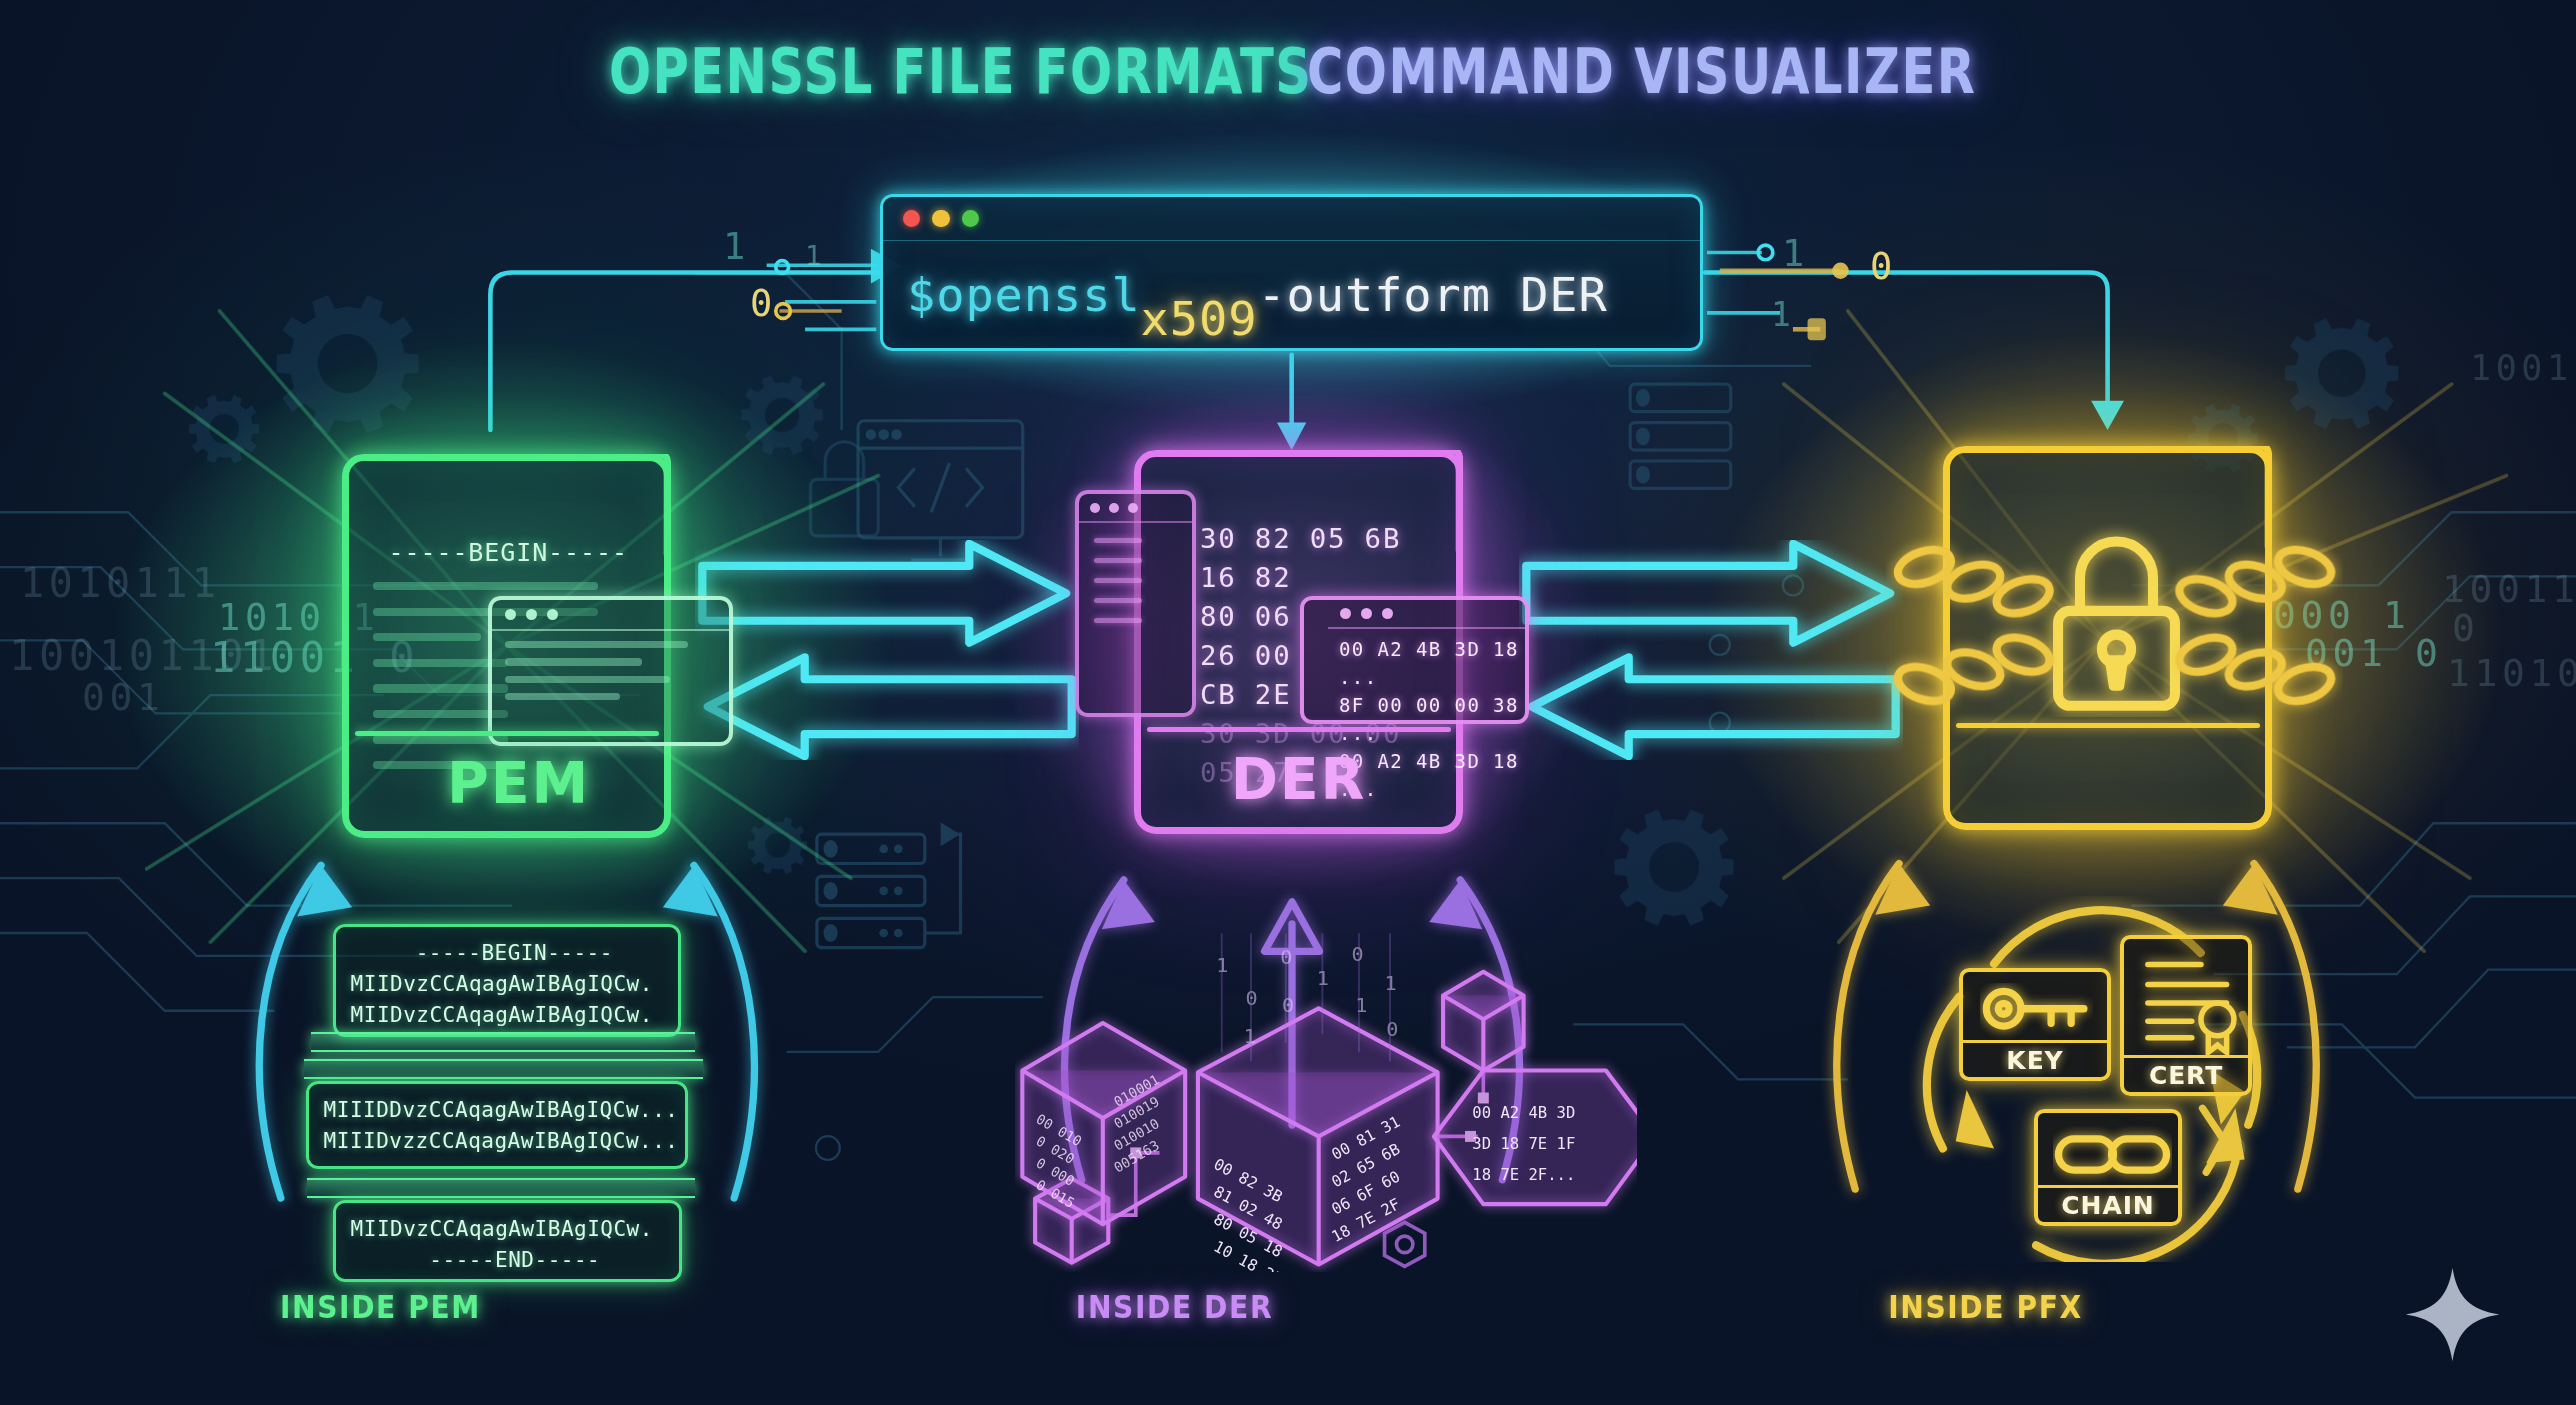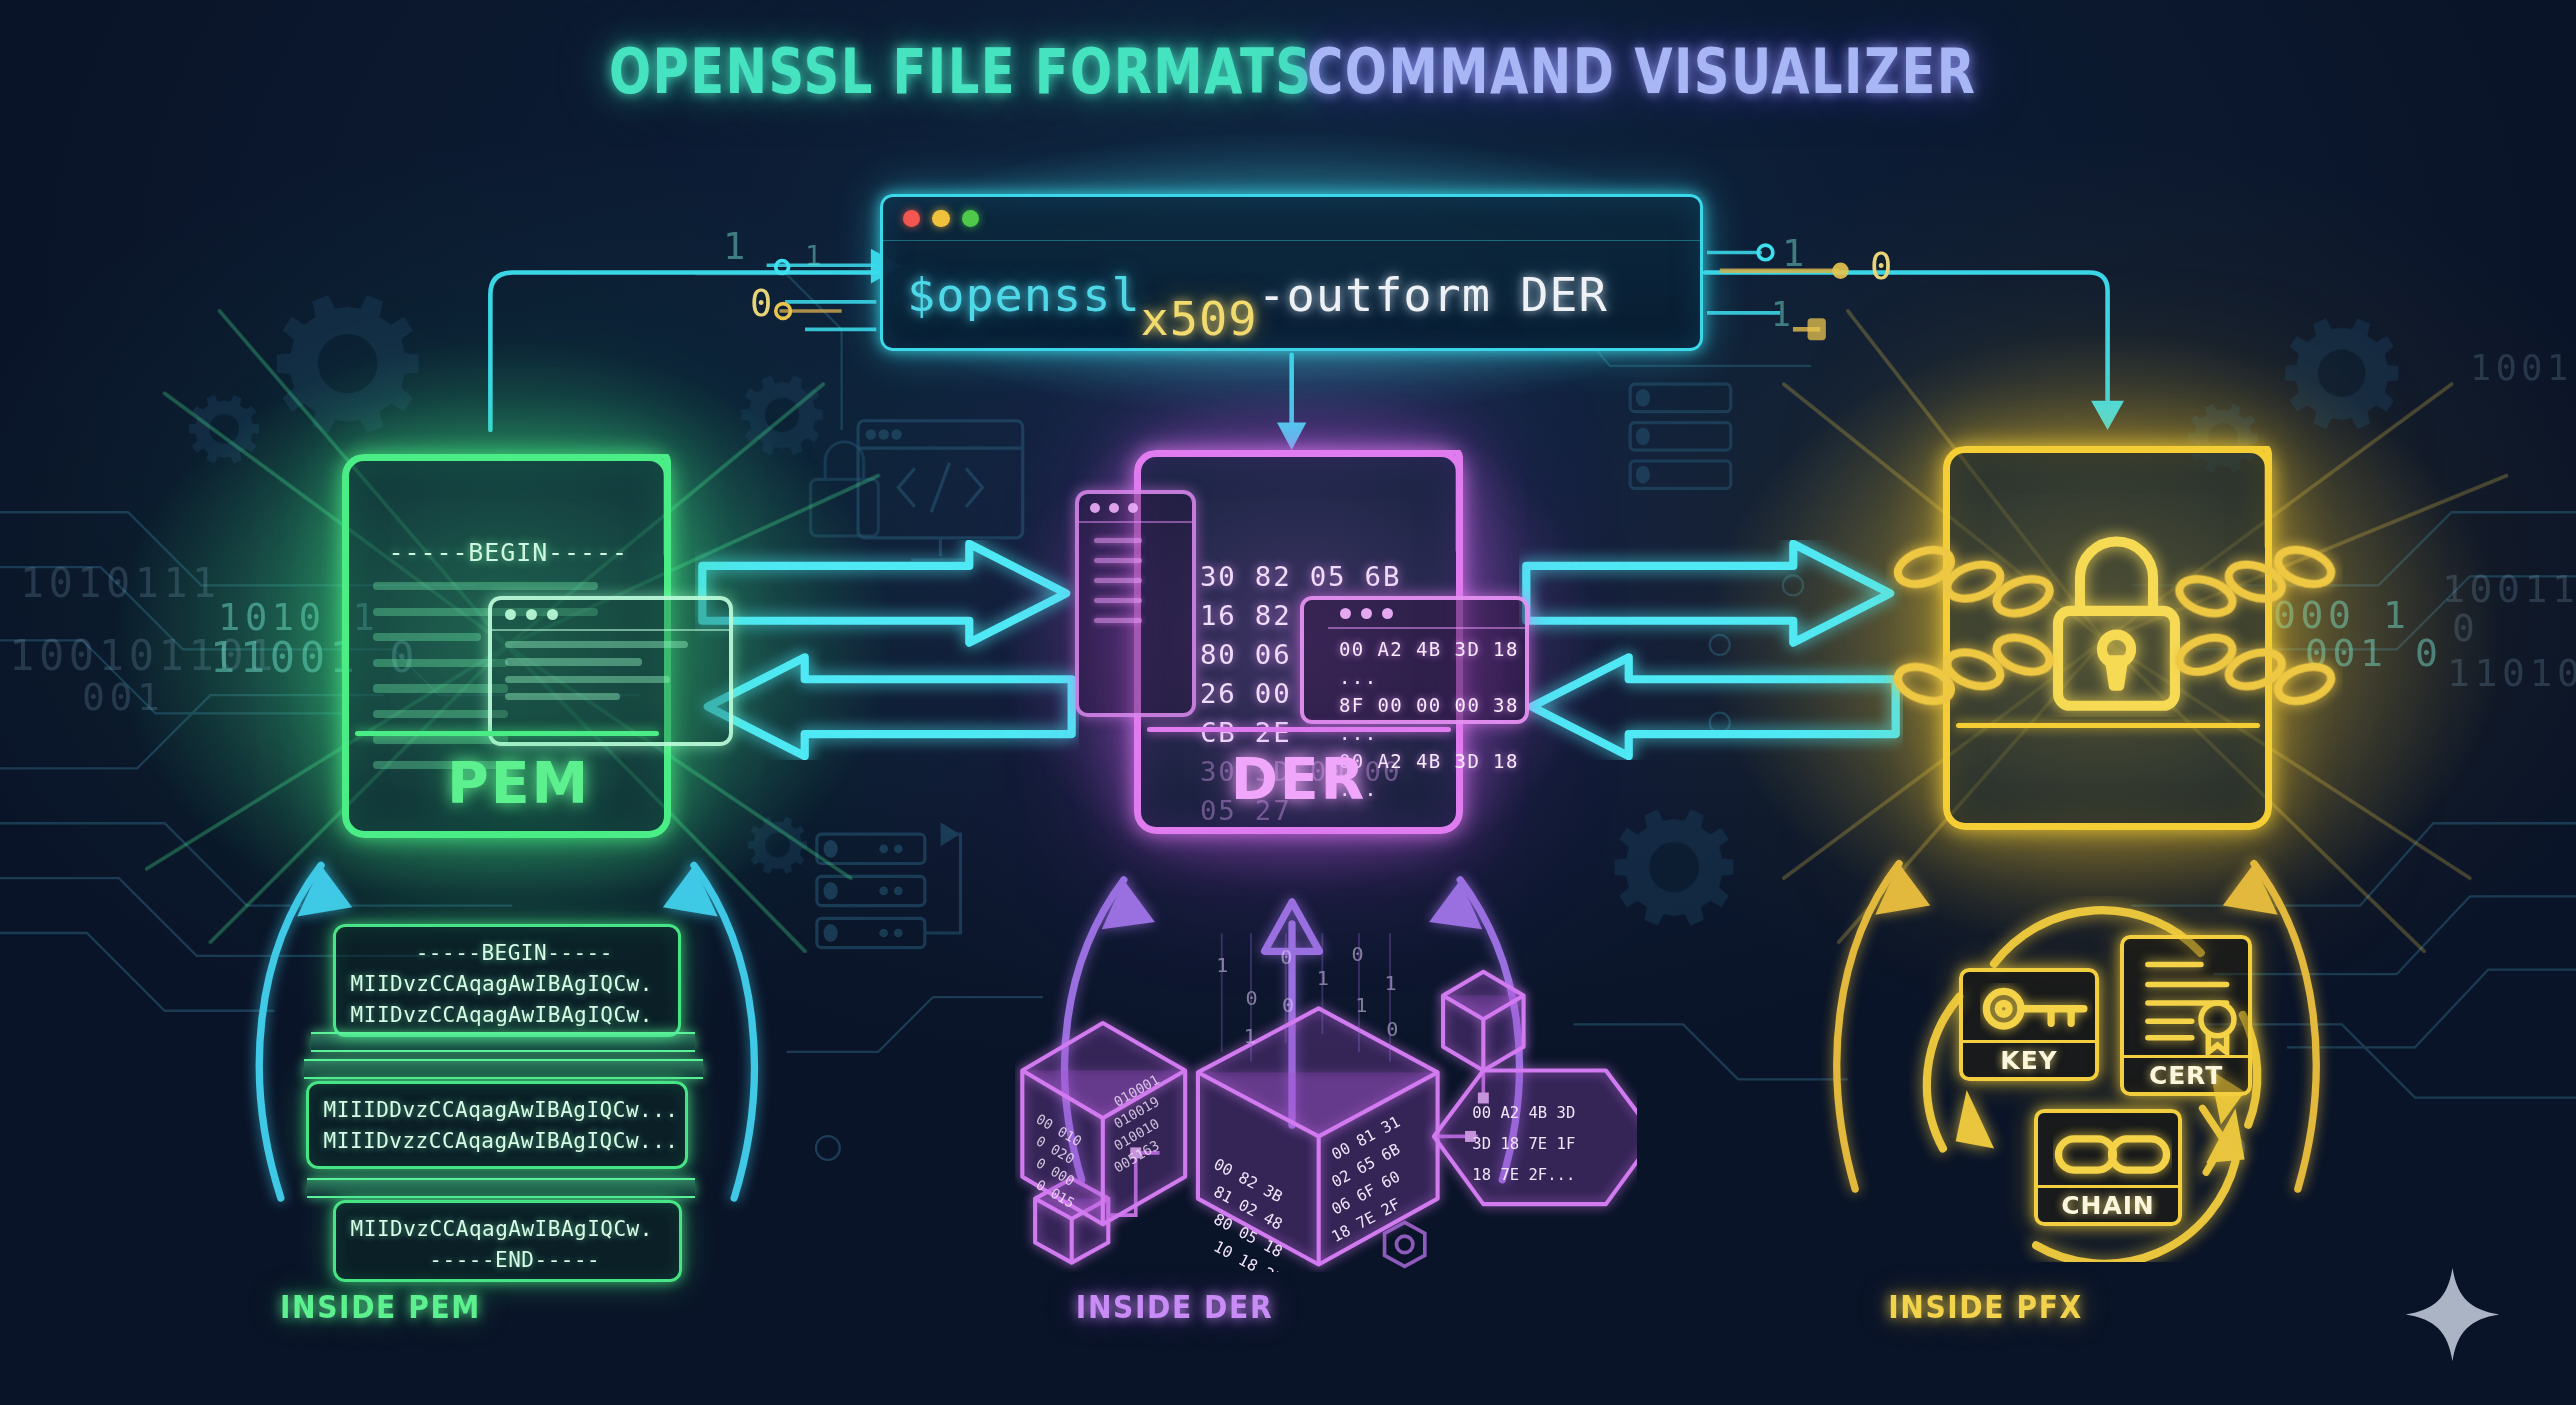--- a/index.html
+++ b/index.html
@@ -133,21 +133,20 @@
   #card-der { left: 1134px; top: 450px; border-color: #e07bf0;
     box-shadow: 0 0 20px rgba(224,123,240,0.82), 0 0 64px rgba(200,95,235,0.48), 0 0 156px rgba(180,70,225,0.30),
                 inset 0 0 40px rgba(140,60,190,0.25); }
   #card-der .label { color: #f0a6fa; text-shadow: 0 0 14.6px rgba(240,166,250,0.95), 0 0 38px rgba(210,110,240,0.6); }
   #card-der .divider { background: #e07bf0; box-shadow: 0 0 11px rgba(224,123,240,0.8); }
   #der-hex {
     position: absolute; left: 59px; top: 62px;
     font-family: "DejaVu Sans Mono", monospace; font-size: 27.4px;
     line-height: 39px; color: #f0ddfb; letter-spacing: 1.8px;
     text-shadow: 0 0 9.1px rgba(230,150,250,0.8);
-    margin-top: 38px;
   }
   #der-hex .faded { color: rgba(210,160,235,0.42); text-shadow: none; }
 
   
   #der-rail {
     position: absolute; left: -66px; top: 33px; width: 121px; height: 227px;
     border: 4.6px solid rgba(225,140,245,0.85); border-radius: 12.8px;
     background: rgba(46,20,62,0.35);
     box-shadow: 0 0 12.8px rgba(224,123,240,0.55);
   }
@@ -753,21 +752,21 @@
       <path d="M74,212 L104,276 L62,268 Z"></path>
       <path d="M368,232 L336,292 L378,288 Z"></path>
       <path d="M352,250 L340,190 L378,214 Z"></path>
     </g>
     <g fill="none" stroke="#e9c63e" stroke-width="8" stroke-linecap="round" style="filter: drop-shadow(0 0 8px rgba(233,198,62,0.8));">
       <path d="M332,232 L356,268"></path>
       <path d="M356,268 L336,302"></path>
     </g>
   </svg>
 
-  <div class="pfx-box" style="left:1959px; top:968px; width:140px; height:113px;">
+  <div class="pfx-box" style="left:1959px; top:968px; width:152px; height:113px;">
     <svg style="position:absolute;left:16.5px;top:11px;width:113px;height:57px;" viewBox="0 0 124 62">
       <g fill="none" stroke="#f5d348" stroke-width="8" stroke-linejoin="round" stroke-linecap="round" style="filter: drop-shadow(0 0 6px rgba(245,211,72,0.85));">
         <circle cx="26" cy="28" r="19"></circle>
         <circle cx="26" cy="28" r="6"></circle>
         <line x1="45" y1="28" x2="114" y2="28"></line>
         <path d="M78,28 L78,44"></path>
         <path d="M100,28 L100,44"></path>
       </g>
     </svg>
     <div class="cap">KEY</div>

